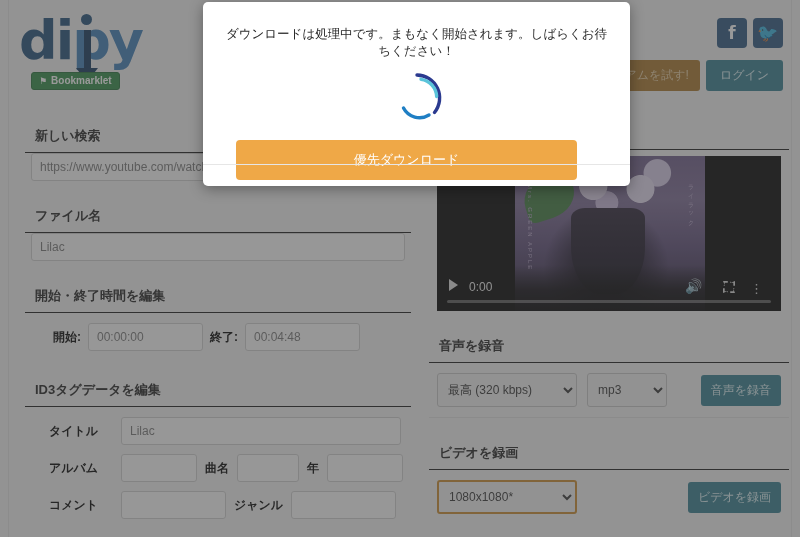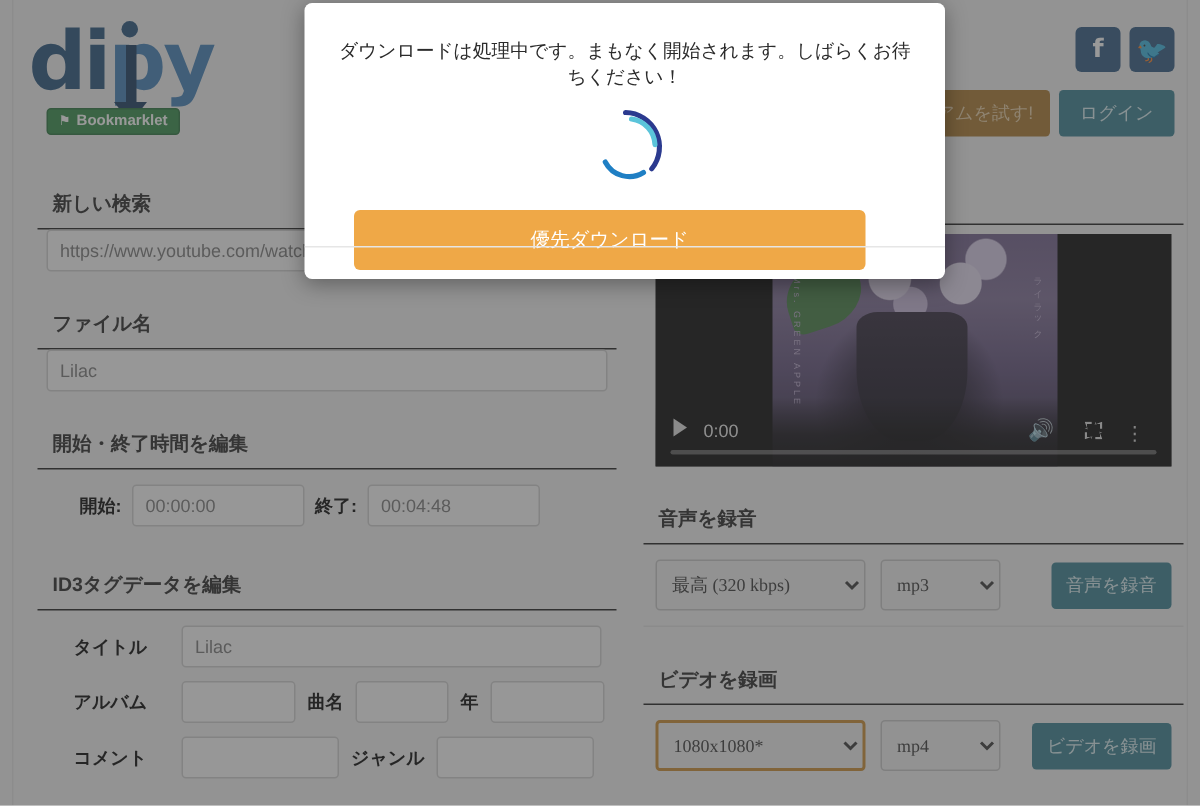--- a/index.html
+++ b/index.html
@@ -205,21 +205,21 @@
     padding: 13px 0; width: calc(100% - 20px);
     font-size: 15px; cursor: pointer;
   }
 
   
   .rec-row { display: flex; align-items: center; gap: 10px; padding: 10px 0 0 10px; }
   select {
     border: 1px solid #c6c6c6; background: #f0f0f0;
     border-radius: 3px; padding: 5px 6px;
     font-size: 12px; color: #333;
-    font-family: Liberation Serif, serif;
+    font-family: Liberation Sans, sans-serif;
     height: 34px;
   }
   .sel-quality { width: 140px; }
   .sel-format { width: 80px; }
   .sel-res { width: 140px; border: 2px solid #c98b2e; background:#f0f0f0; }
   .btn-teal {
     background: #337d8e; color: #d9eef2;
     border: none; border-radius: 3px;
     padding: 7px 10px; font-size: 12px; cursor: pointer;
     margin-left: auto; margin-right: 10px;
@@ -382,23 +382,20 @@
             <button class="btn-teal">音声を録音</button>
           </div>
           <div class="divider"></div>
         </div>
 
         <div class="panel">
           <div class="panel-title">ビデオを録画</div>
           <div class="rec-row">
             <select class="sel-res">
               <option>1080x1080*</option>
-            </select>
-            <select class="sel-format">
-              <option>mp4</option>
             </select>
             <button class="btn-teal">ビデオを録画</button>
           </div>
 
         </div>
 
       </div>
     </div>
   </div>
 </div>

